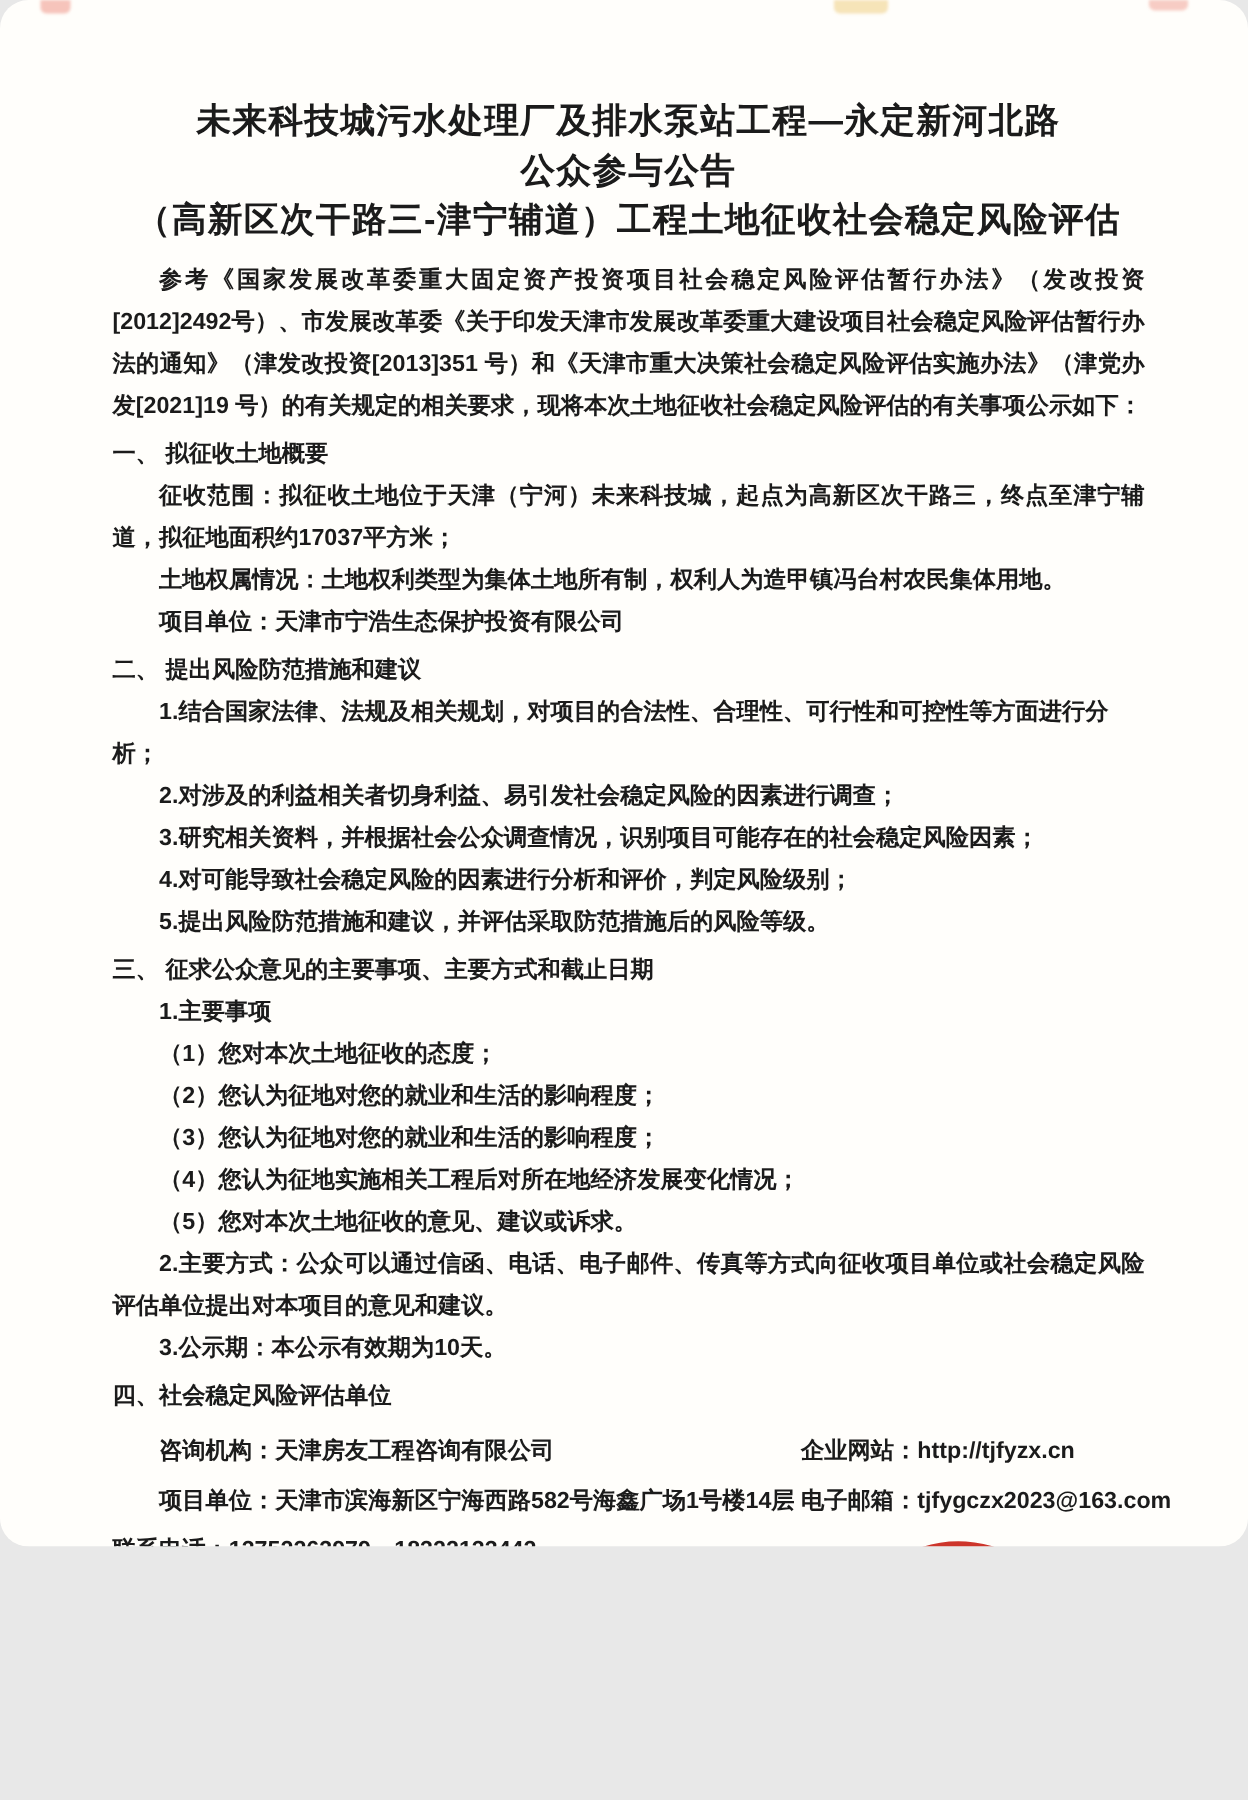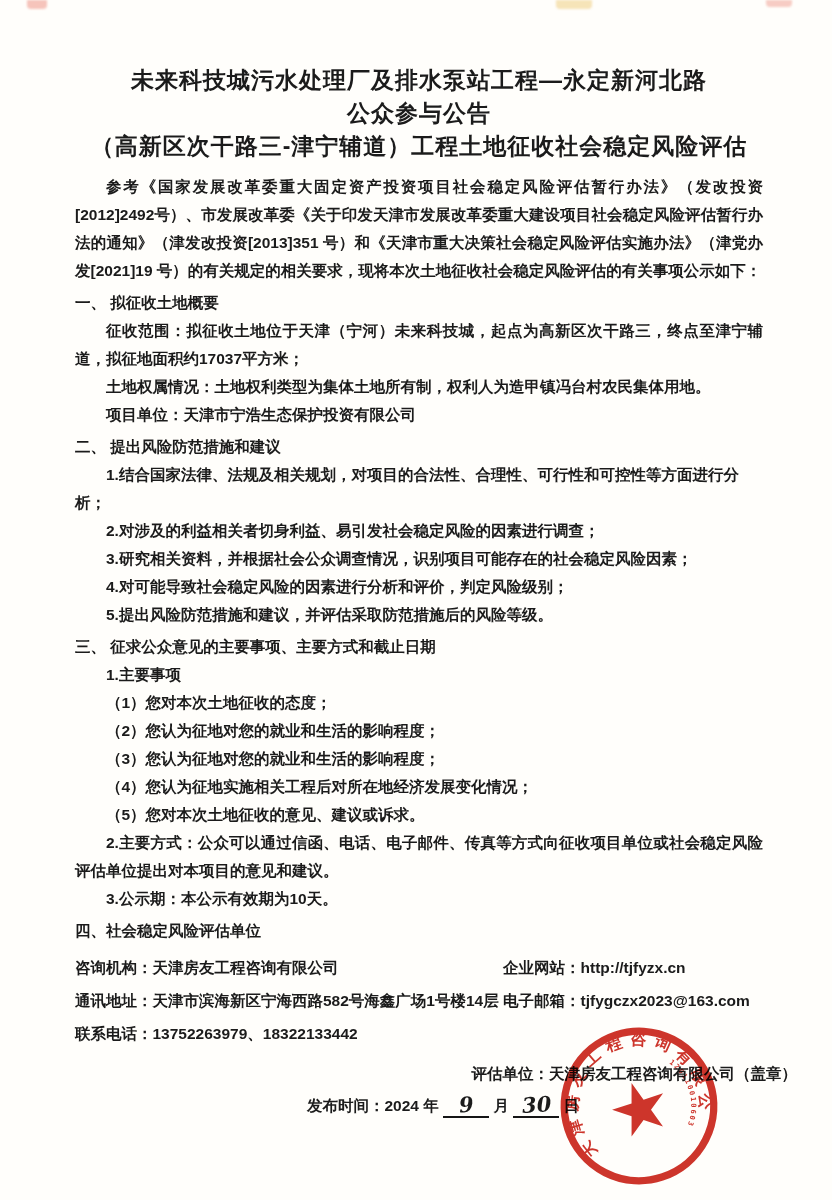--- a/index.html
+++ b/index.html
@@ -1,44 +1,45 @@
 <!DOCTYPE html>
 <html><head>
 <meta charset="utf-8">
 <style>
   html,body{margin:0;padding:0;background:#e8e8e8;}
   .page{
     position:relative;
-    width:832px;height:1200px;
+    width:832px;height:1031px;
     margin:0 auto;
     background:#fffefb;
     font-family:"Liberation Sans","DejaVu Sans",sans-serif;
     color:#1b1b1b;
     overflow:hidden;
+    border-radius:19px;
   }
   .content{
     position:absolute;
     left:75px; top:64px; width:688px;
   }
   .title{
     text-align:center;
     font-size:23px;
     font-weight:700;
     line-height:33px;
     letter-spacing:1px;
     margin:0 -6px 10px -6px;
   }
   .body-text{font-size:15.5px;line-height:28px;font-weight:600;}
   p{margin:0;}
   .indent{text-indent:2em;text-align:justify;}
   .heading{font-weight:700;margin-top:4px;}
   .item{text-indent:2em;}
   .contact{margin-top:6px;}
   .contact-row{display:flex;line-height:33px;white-space:nowrap;}
-  .contact-left{flex:0 0 428px;}
+  .contact-left{flex:0 0 428px;margin-left:31px;}
   .contact-right{flex:1;}
   .assess-line{
     margin-top:10px;
     text-align:right;
     font-weight:700;
     margin-right:-34px;
   }
   .publish-line{
     margin-top:4px;
     margin-left:232px;
@@ -120,21 +121,21 @@
     <p class="item">3.公示期：本公示有效期为10天。</p>
 
     <p class="heading">四、社会稳定风险评估单位</p>
 
     <div class="contact">
       <div class="contact-row">
         <span class="contact-left">咨询机构：天津房友工程咨询有限公司</span>
         <span class="contact-right">企业网站：http://tjfyzx.cn</span>
       </div>
       <div class="contact-row">
-        <span class="contact-left">通讯地址：天津市滨海新区宁海西路582号海鑫广场1号楼14层</span>
+        <span class="contact-left">项目单位：天津市滨海新区宁海西路582号海鑫广场1号楼14层</span>
         <span class="contact-right">电子邮箱：tjfygczx2023@163.com</span>
       </div>
       <div class="contact-row">
         <span class="contact-right">联系电话：13752263979、18322133442</span>
       </div>
     </div>
 
     <p class="assess-line">评估单位：天津房友工程咨询有限公司（盖章）</p>
 
     <p class="publish-line">

